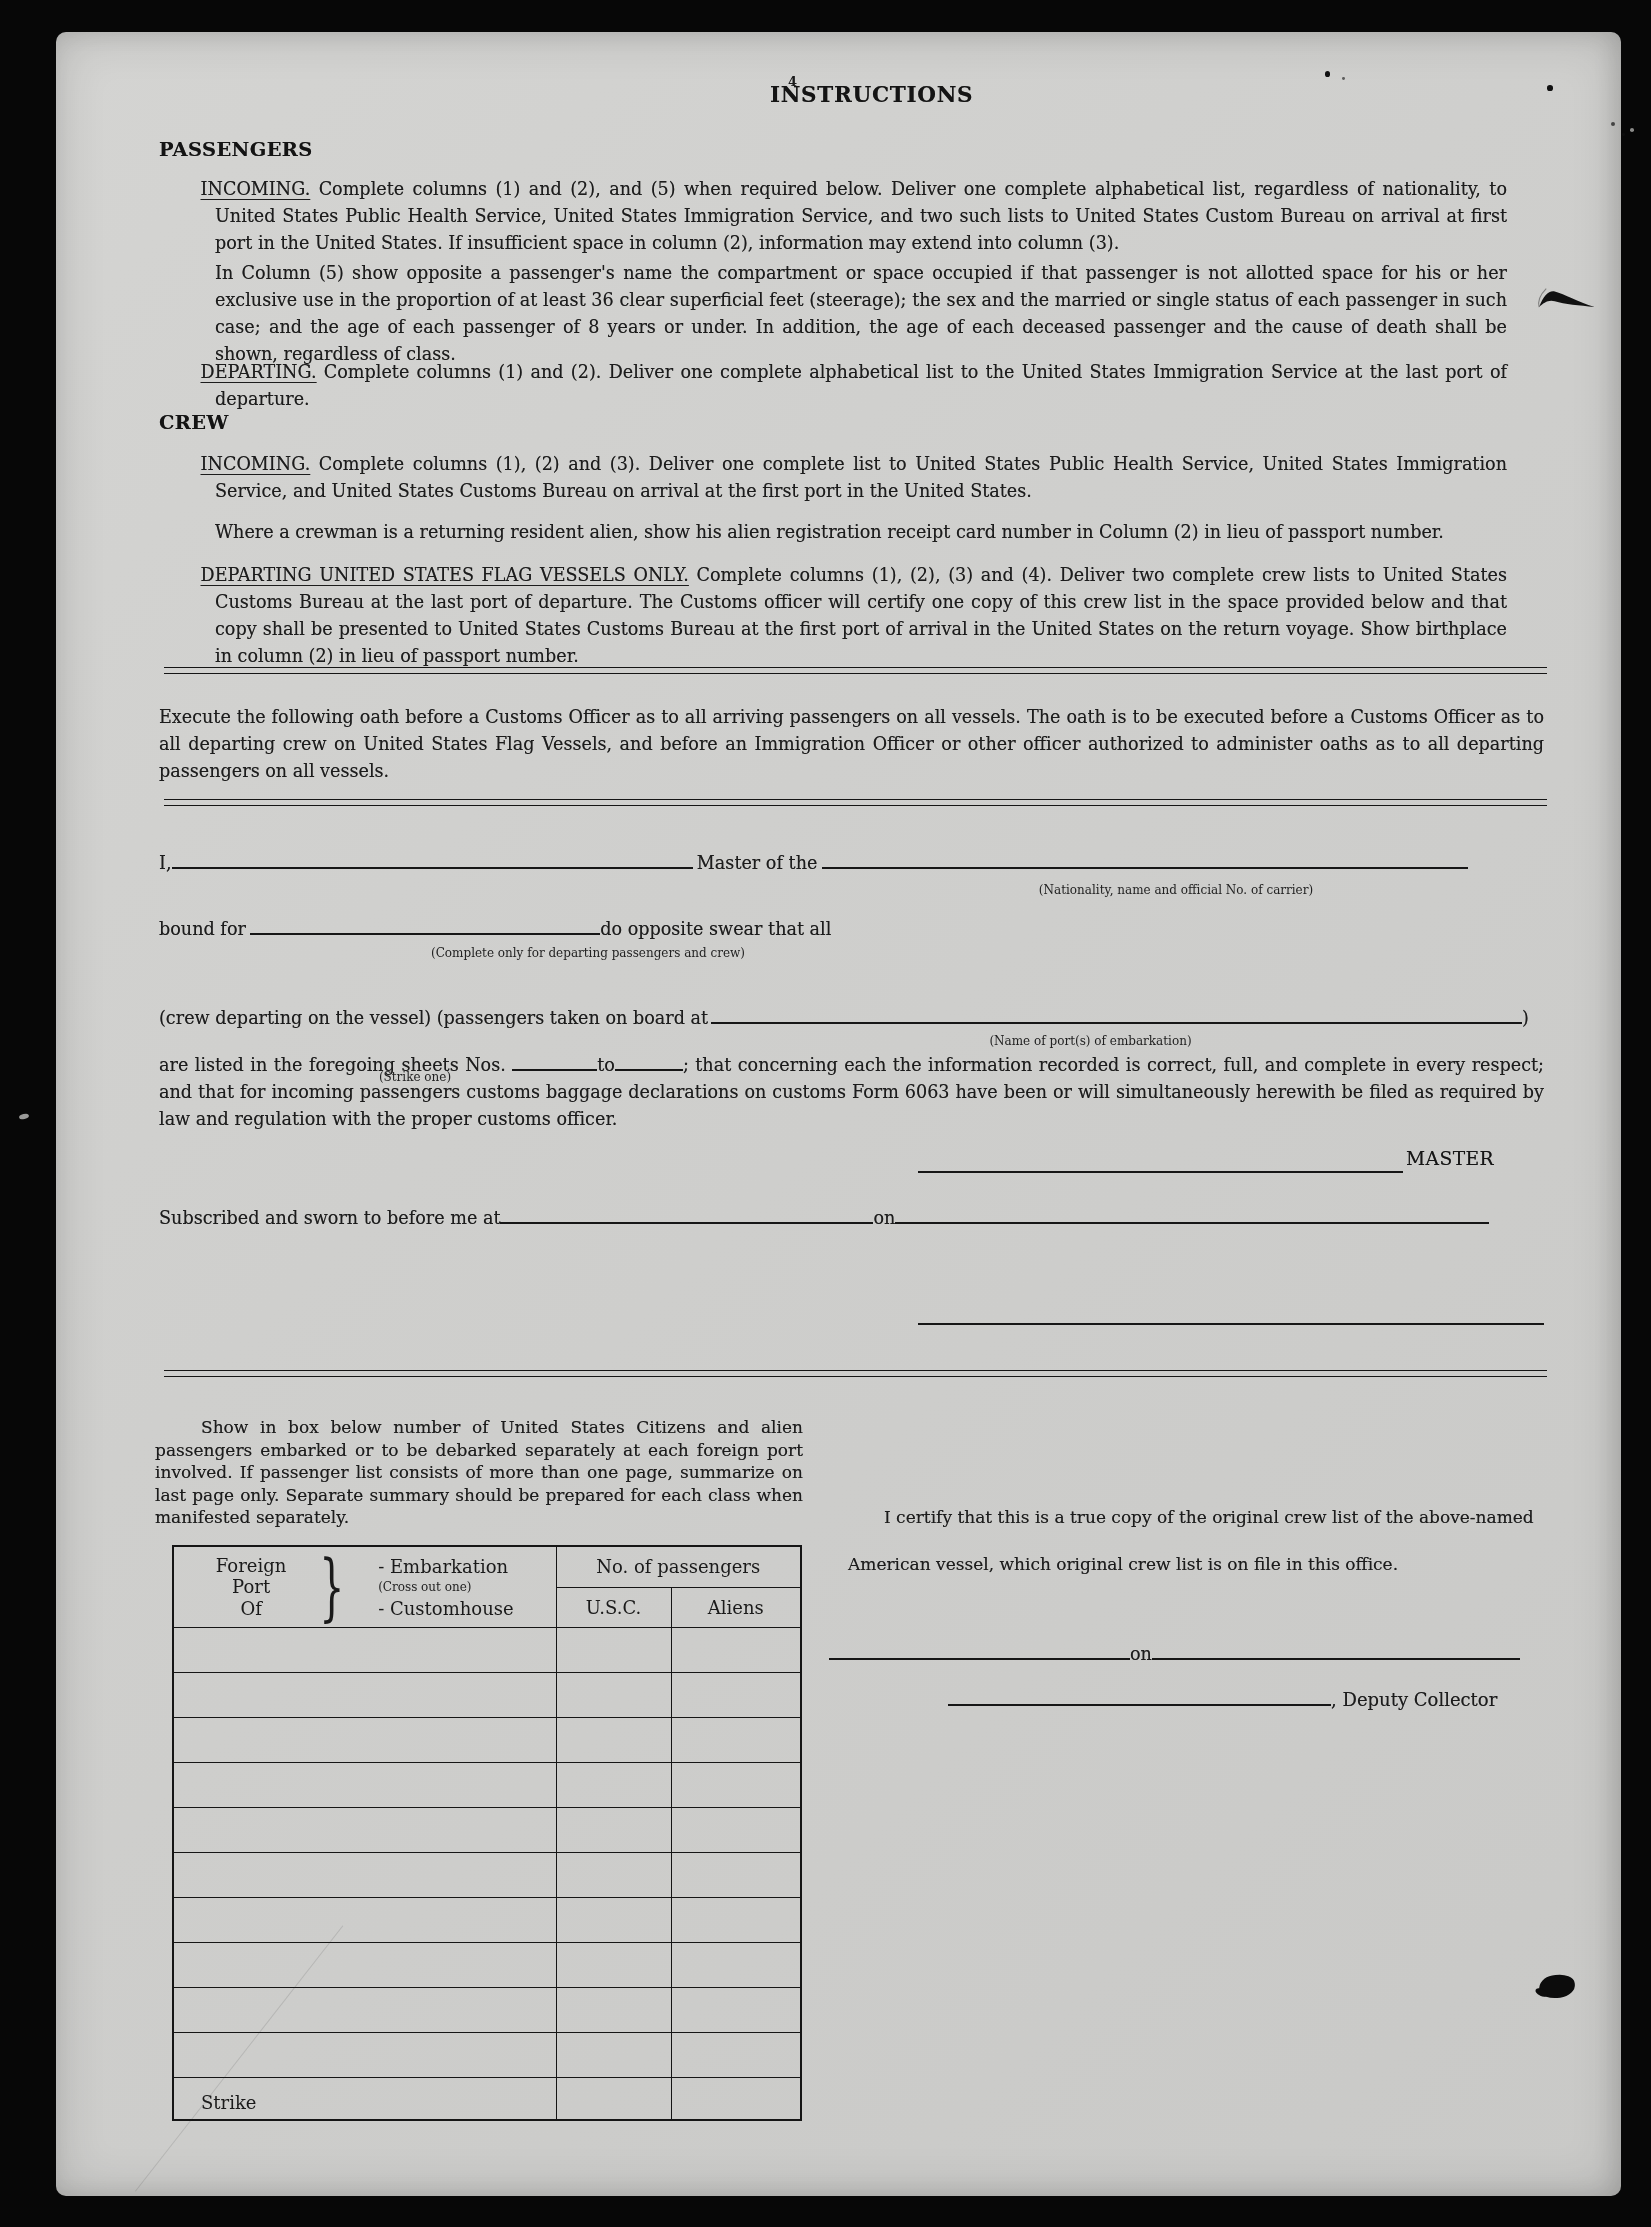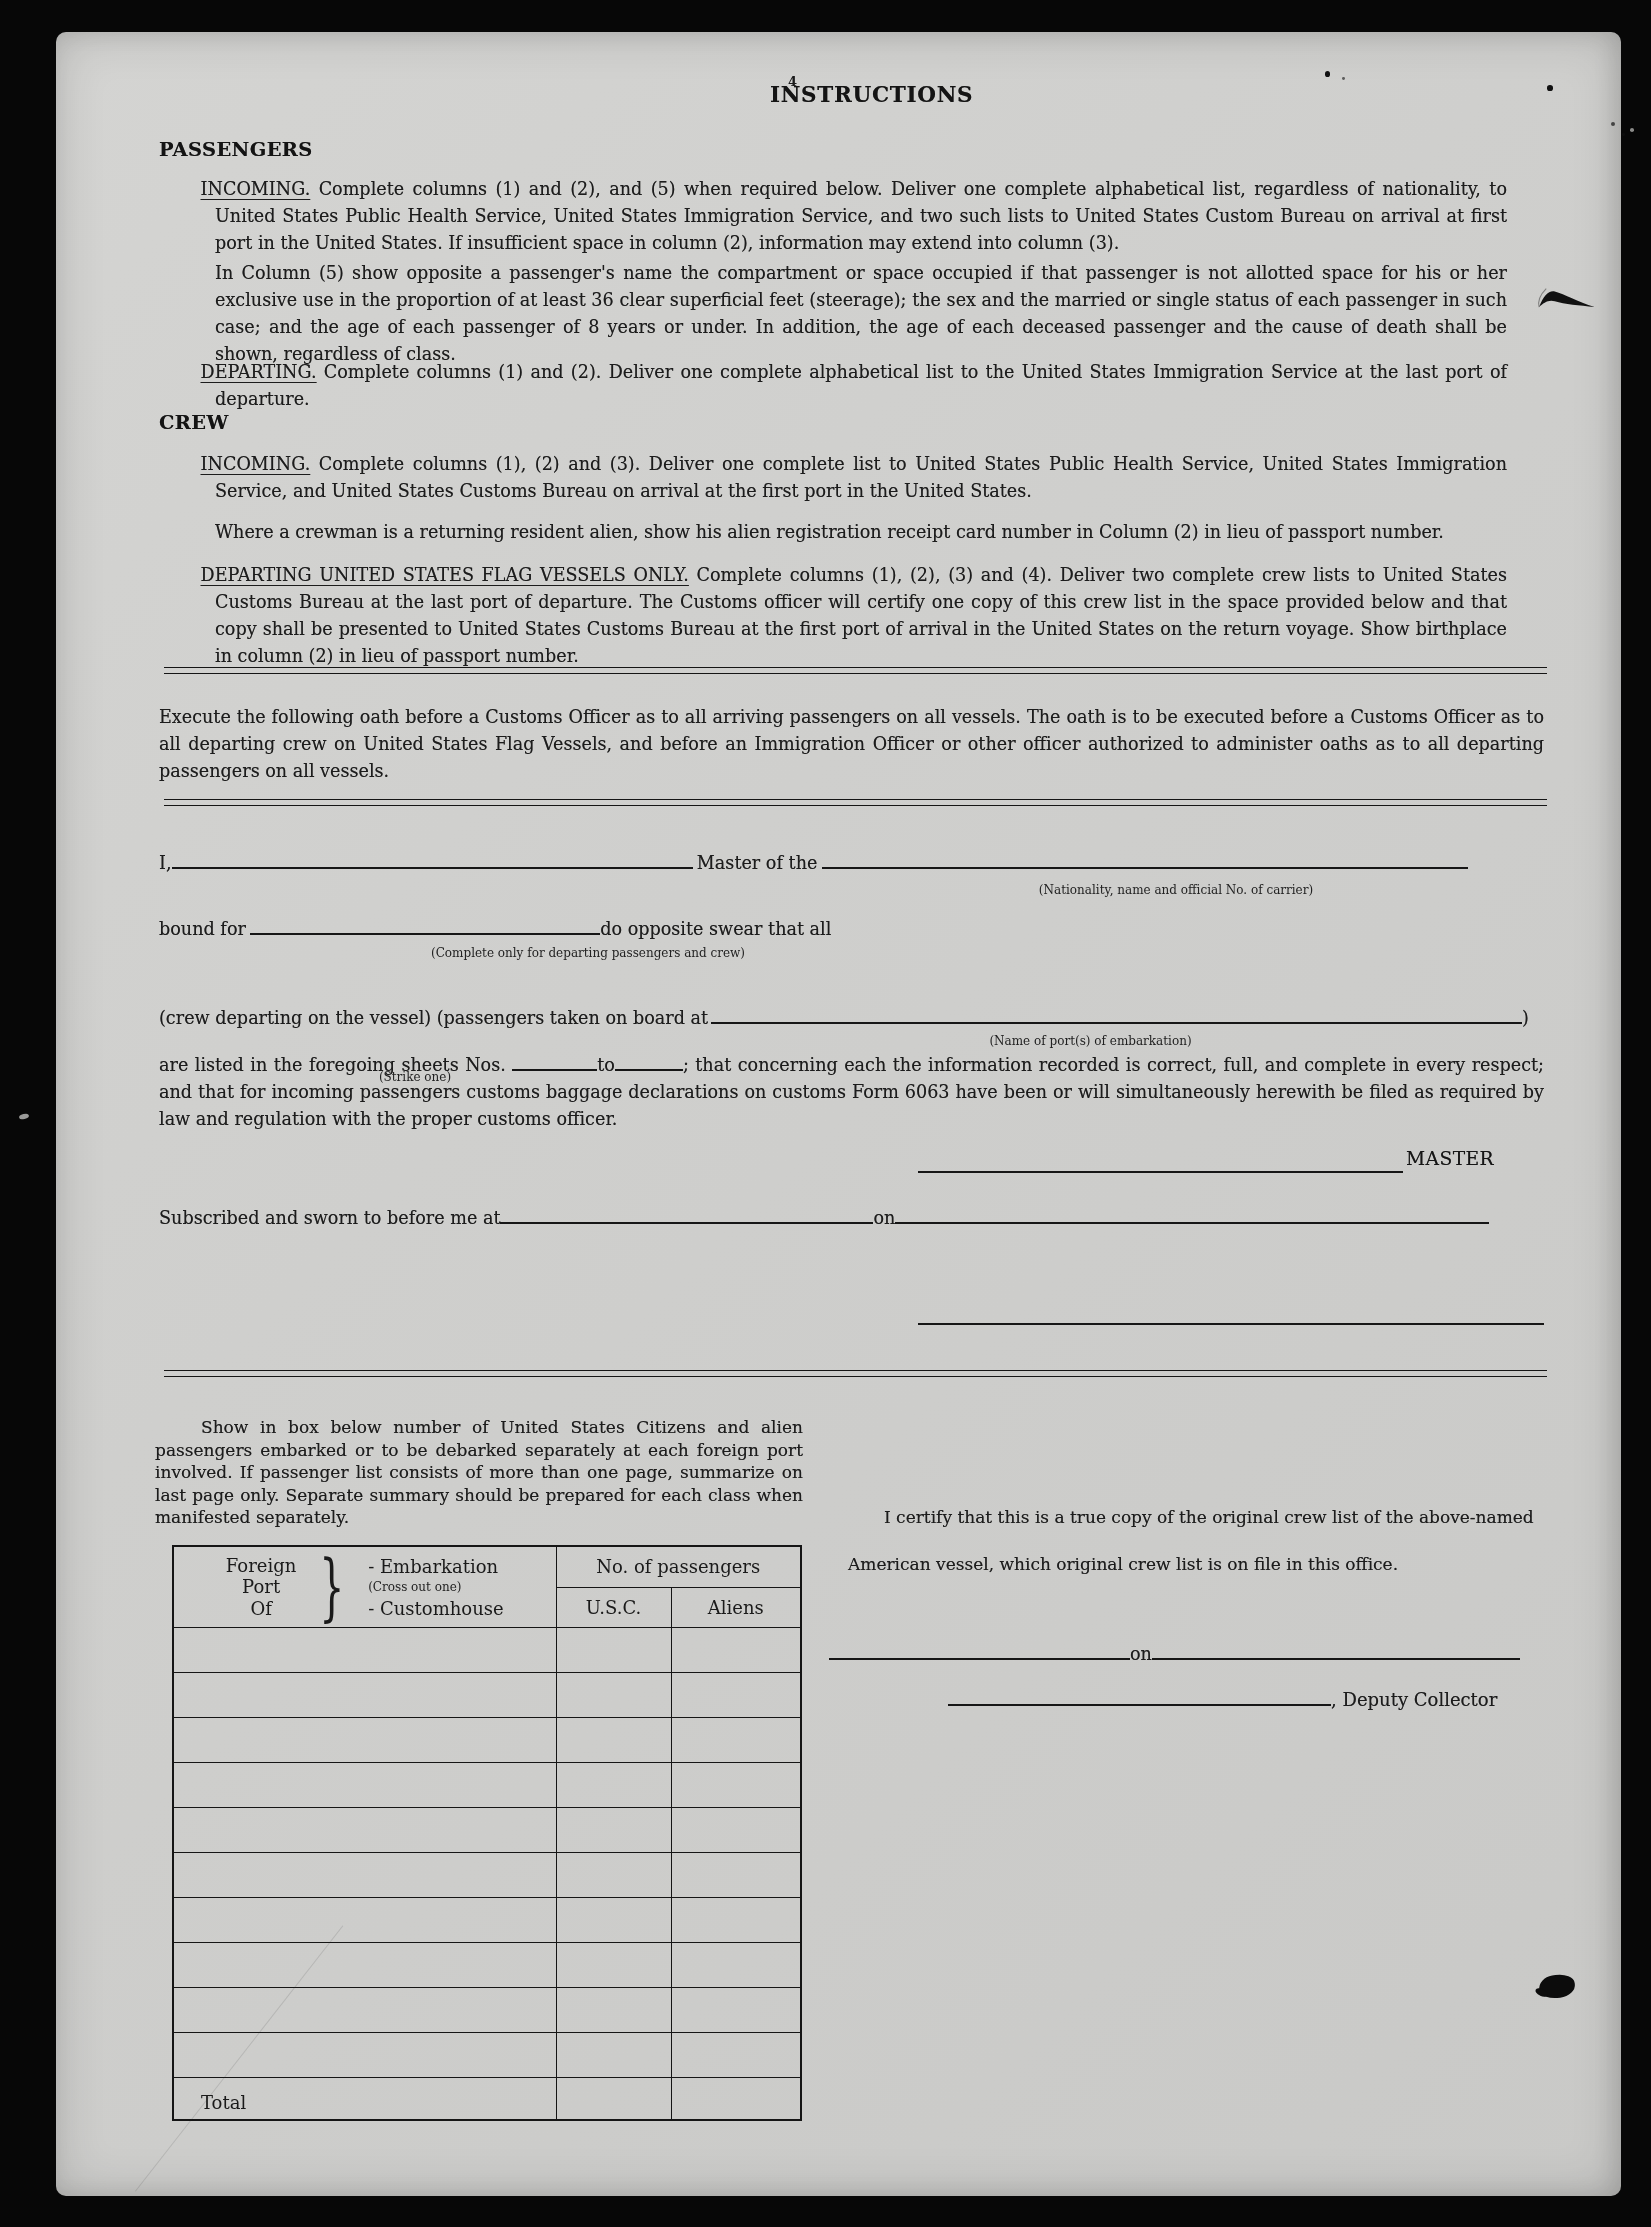--- a/index.html
+++ b/index.html
@@ -25,21 +25,21 @@
   .dbl-rule{height:5px;border-top:1.4px solid #151515;border-bottom:1.4px solid #151515;}
   .blank{display:inline-block;height:0;border-bottom:2.2px solid #161616;vertical-align:baseline;}
   .formrow{white-space:nowrap;font-size:17.6px;color:#1c1c1c;text-shadow:0 0 0.4px rgba(20,20,20,0.5);}
   .caption{font-size:12px;color:#222;text-align:center;white-space:nowrap;}
   .nowrap{white-space:nowrap;}
   .cert-title{font-weight:bold;font-size:18.7px;line-height:26px;text-align:center;letter-spacing:0.3px;color:#141414;text-shadow:0 0 0.4px rgba(0,0,0,0.5);}
   table.summary{border-collapse:collapse;table-layout:fixed;width:627px;background:transparent;}
   table.summary th,table.summary td{border:1.4px solid #151515;padding:0;font-weight:normal;}
   table.summary{border:2.2px solid #151515;}
   .port-head{height:80px;}
-  .port-flex{display:flex;align-items:center;justify-content:center;gap:13px;}
+  .port-flex{display:flex;align-items:center;justify-content:center;gap:23px;}
   .port-stack{font-size:18px;line-height:21.5px;text-align:center;color:#1a1a1a;}
   .brace{font-size:72px;font-weight:200;transform:scaleX(0.55);color:#1a1a1a;line-height:72px;}
   .choice-stack{font-size:18px;line-height:21px;text-align:left;color:#1a1a1a;}
   .choice-stack .caption{text-align:left;}
   .pass-head{font-size:18px;text-align:center;height:39px;color:#1a1a1a;}
   .sub-head{font-size:18px;text-align:center;height:39px;color:#1a1a1a;}
   td.cell{height:44px;}
   td.total-cell{height:41px;vertical-align:bottom;}
   .total-label{font-size:18px;padding:0 0 5.7px 27px;color:#1a1a1a;}
   .speck{position:absolute;background:#111;border-radius:50%;}
@@ -188,21 +188,21 @@
       </tr>
         <tr>
         <td class="cell"></td>
         <td class="cell"></td>
         <td class="cell"></td>
       </tr>
       </tbody>
     <tfoot>
       <tr>
         <td class="total-cell">
-            <div class="total-label">Total</div>
+            <div class="total-label">Strike</div>
           </td>
         <td class="total-cell"></td>
         <td class="total-cell"></td>
       </tr>
     </tfoot>
   </table>
 
 
   <div class="abs body-text nowrap" style="left:828px;top:1472px;font-size:17px;">I certify that this is a true copy of the original crew list of the above-named</div>
   <div class="abs body-text nowrap" style="left:792px;top:1519px;font-size:17px;">American vessel, which original crew list is on file in this office.</div>

